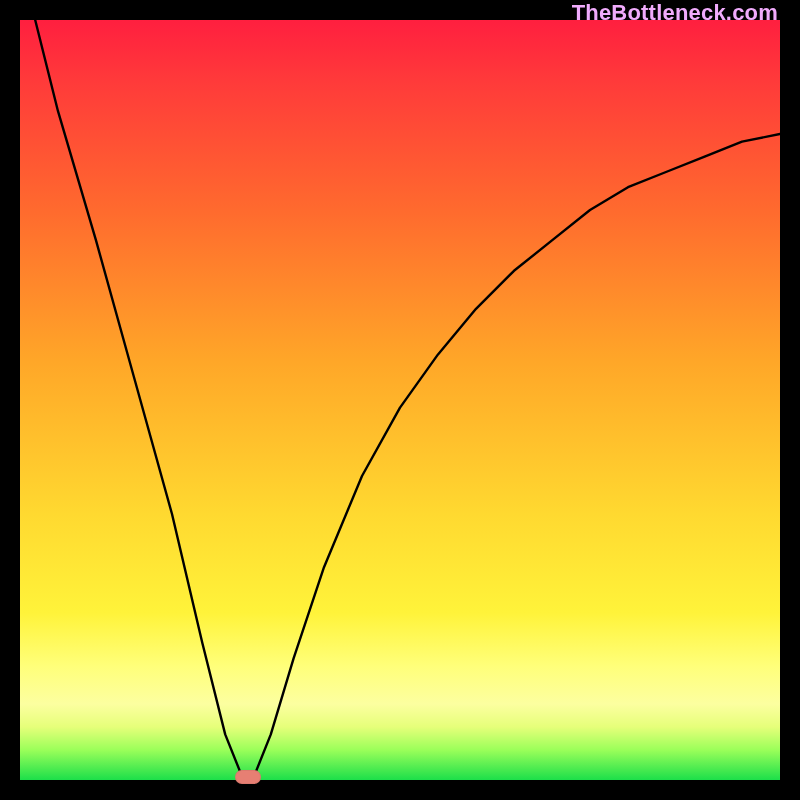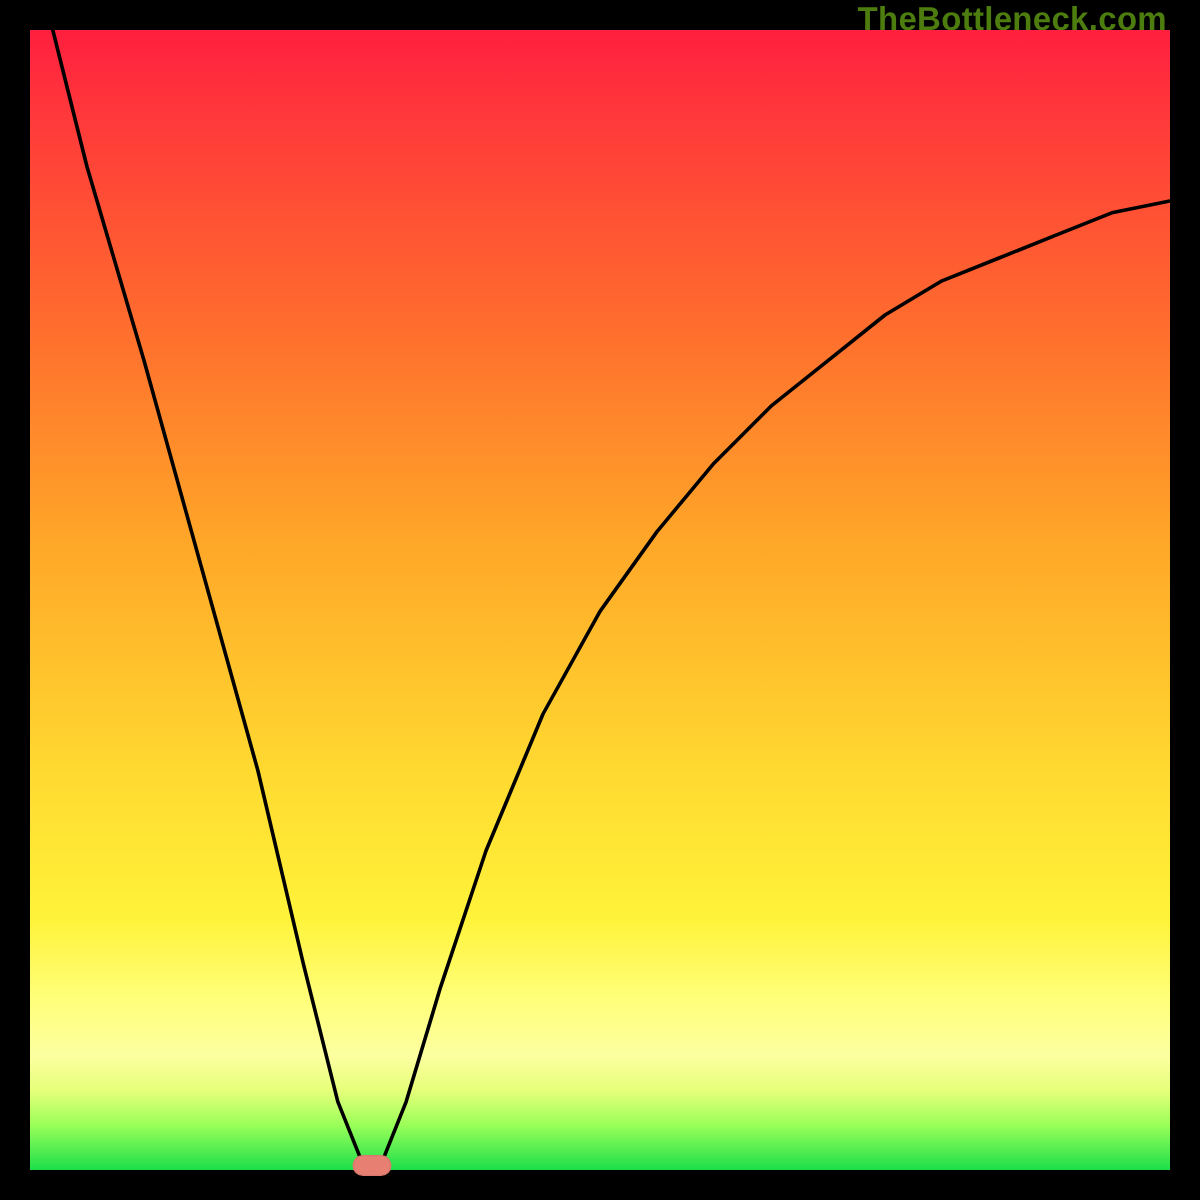--- a/index.html
+++ b/index.html
@@ -36,21 +36,21 @@
       #fcffa0 90%,
       #e6ff7a 93%,
       #9cff5a 96%,
       #1cdf4a 100%
     );
   }
   .watermark {
     position: absolute;
     top: 0px;
     right: 22px;
-    color: #4d7c0f;
+    color: #f0abfc;
     font-size: 22px;
     font-weight: 600;
     letter-spacing: 0.2px;
     user-select: none;
   }
   svg.curve {
     position: absolute;
     left: 0;
     top: 0;
     width: 760px;

